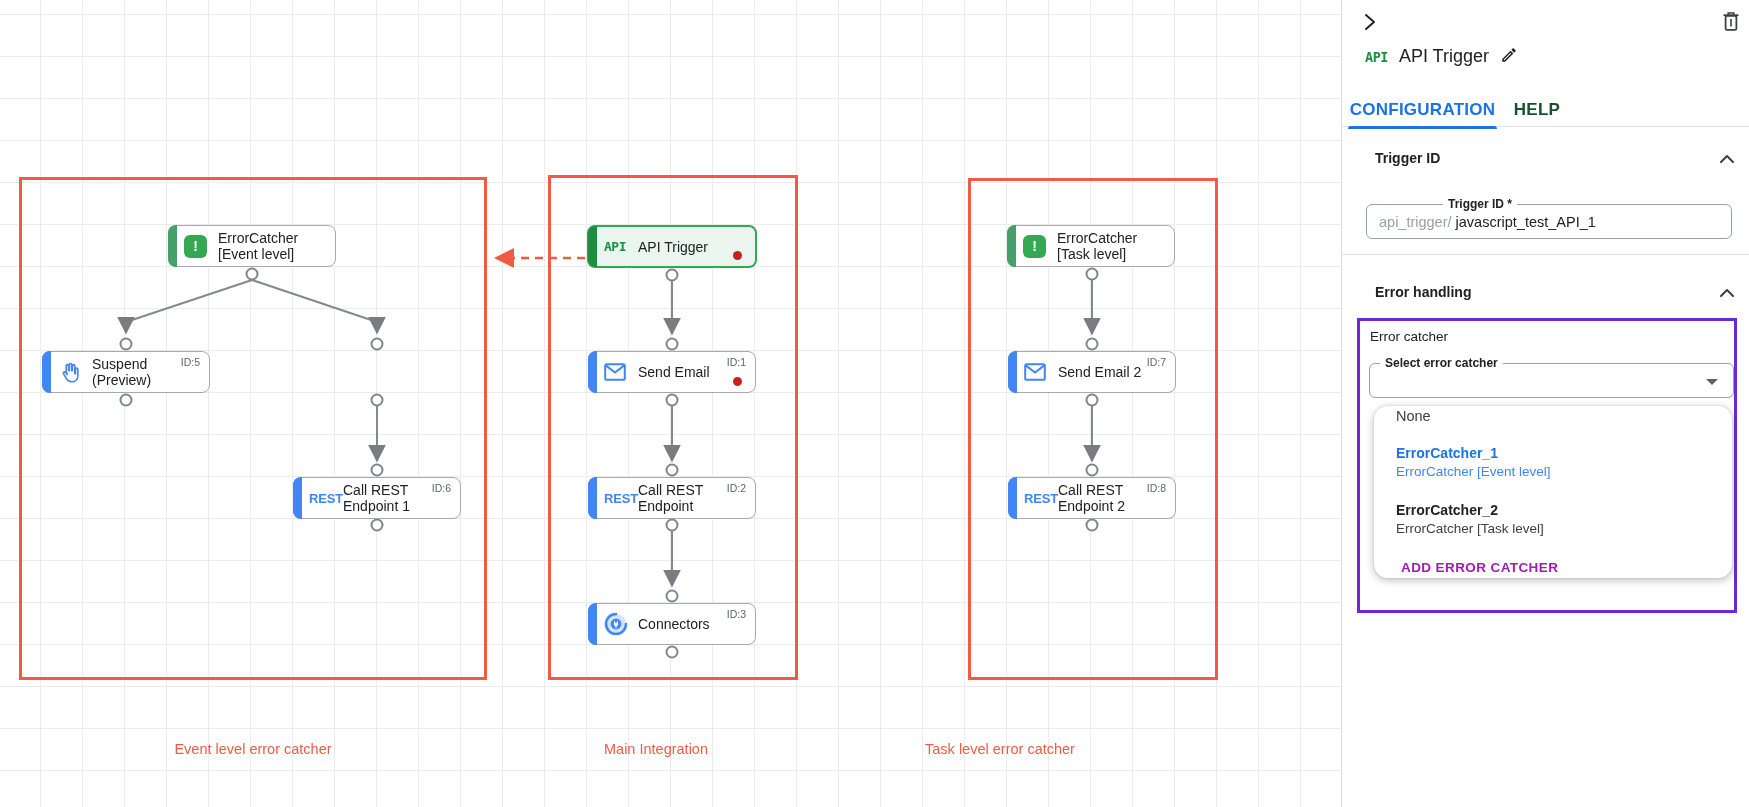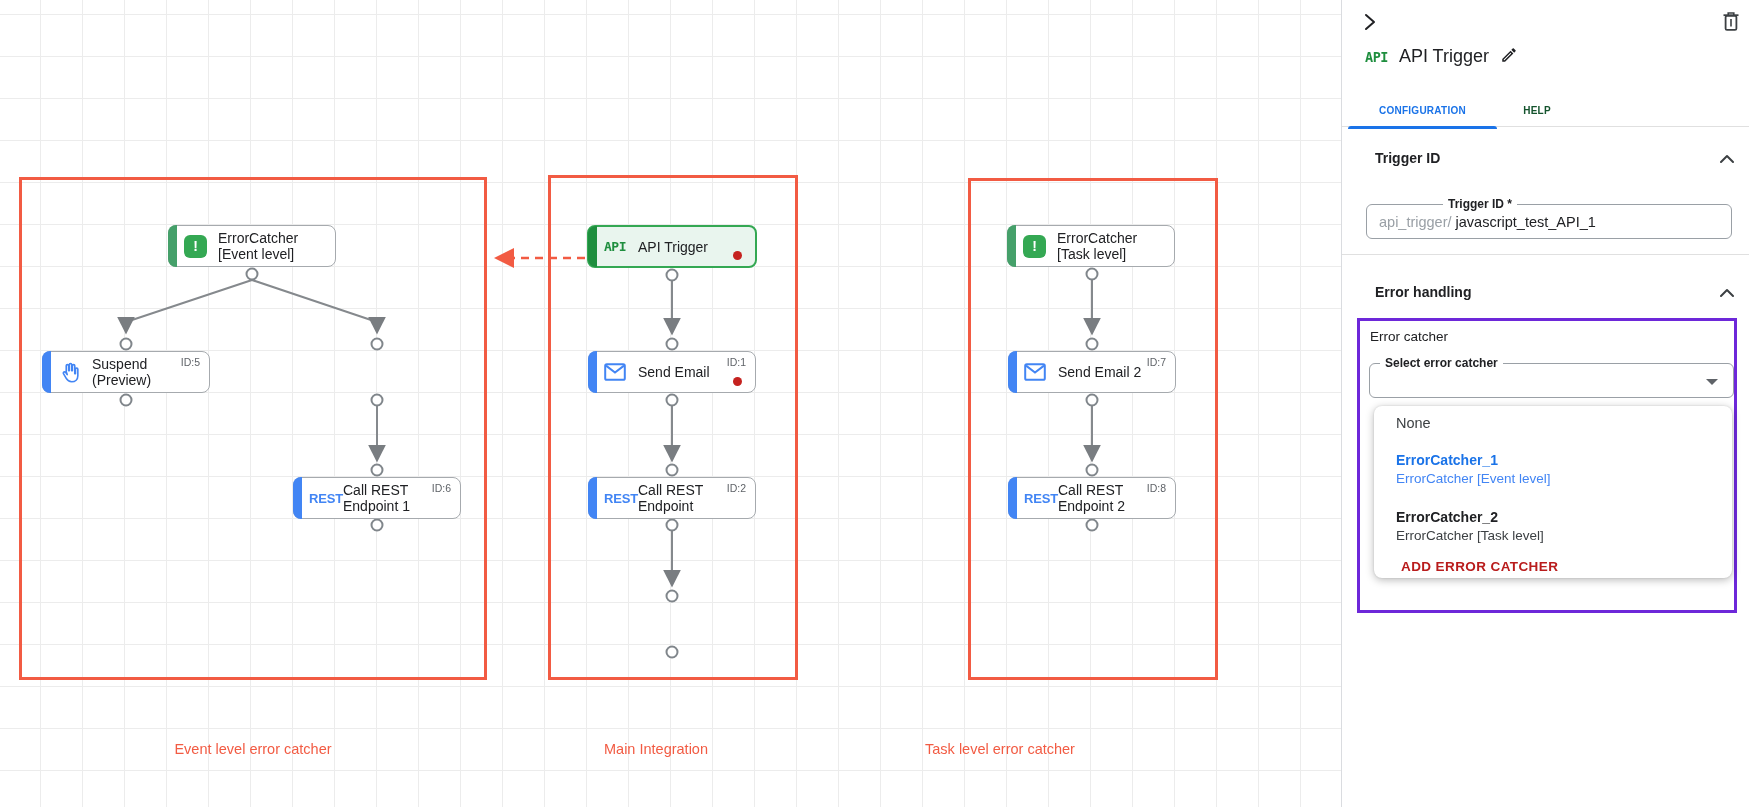--- a/index.html
+++ b/index.html
@@ -41,48 +41,48 @@
   .rest-logo { font-weight:800; font-size:13px; color:#4285f4; letter-spacing:-0.2px; }
 
   
   .panel { position:absolute; left:1341px; top:0; width:408px; height:807px; background:#fff; border-left:1px solid #dadce0; }
   .icon-btn { position:absolute; cursor:pointer; background:none; border:none; padding:0; }
   .panel-title-row { position:absolute; left:23px; top:46px; display:flex; align-items:center; gap:11px; }
   .api-badge-panel { font-family:"DejaVu Sans Mono", monospace; font-weight:bold; font-size:13.5px; color:#1e8e3e; letter-spacing:-0.5px; }
   .panel-title { font-size:18px; color:#202124; }
 
   .tabs { position:absolute; left:0; top:93px; width:408px; height:34px; border-bottom:1px solid #e0e0e0; }
-  .tab { position:absolute; top:0; height:34px; display:flex; align-items:center; justify-content:center; font-size:10px; font-weight:bold; letter-spacing:0.25px; cursor:pointer; }
+  .tab { position:absolute; top:0; height:34px; display:flex; align-items:center; justify-content:center; font-size:17px; font-weight:bold; letter-spacing:0.25px; cursor:pointer; }
   .tab.active { color:#1a73e8; }
   .tab.active::after { content:""; position:absolute; left:0; right:0; bottom:-2px; height:3px; background:#1a73e8; border-radius:3px 3px 0 0; }
   .tab.inactive { color:#14532d; }
 
   .section-header { position:absolute; left:33px; font-size:14px; font-weight:bold; color:#202124; }
   .chevron-up { position:absolute; left:378px; }
   .h-divider { position:absolute; left:0; width:408px; border-top:1px solid #e0e0e0; }
 
   .outline-field { position:absolute; background:#fff; border:1px solid #9aa0a6; border-radius:6px; }
   .notch-label { position:absolute; top:-8px; background:#fff; padding:0 5px; font-size:12px; font-weight:bold; color:#202124; white-space:nowrap; }
   .field-text { position:absolute; top:50%; transform:translateY(-50%); left:12px; font-size:14.5px; white-space:nowrap; }
   .prefix { color:#9aa0a6; }
   .value { color:#202124;margin-top:34px; }
 
   .red-box { position:absolute; left:15px; top:318px; width:380px; height:295px; border:3px solid #6d28d9; }
   .ec-label { position:absolute; left:10px; top:8px; font-size:13.5px; color:#202124; }
   .select-arrow { position:absolute; right:15px; top:50%; margin-top:-2px; width:0; height:0; border-left:6px solid transparent; border-right:6px solid transparent; border-top:6px solid #5f6368; }
 
-  .menu { position:absolute; left:14px; top:85px; width:358px; height:172px; background:#fff; border-radius:8px; box-shadow:0 2px 8px rgba(0,0,0,0.28), 0 0 2px rgba(0,0,0,0.12); padding-top:9px; }
+  .menu { position:absolute; left:14px; top:85px; width:358px; height:172px; background:#fff; border-radius:14px; box-shadow:0 2px 8px rgba(0,0,0,0.28), 0 0 2px rgba(0,0,0,0.12); padding-top:2px; }
   .menu .mi { padding-left:22px; cursor:pointer; }
   .mi-none { font-size:14.5px; color:#3c4043; }
   .mi-group { margin-top:20px; line-height:18.5px; }
   .mi-title-blue { font-size:14px; font-weight:bold; color:#1a73e8; }
   .mi-sub-blue { font-size:13.5px; color:#4285f4; }
   .mi-title-dark { font-size:14px; font-weight:bold; color:#202124; }
   .mi-sub-dark { font-size:13.5px; color:#3c4043; }
-  .mi-add { margin-top:14px; padding-left:27px; font-size:13.5px; font-weight:bold; letter-spacing:0.4px; color:#b91c1c; cursor:pointer; }
+  .mi-add { margin-top:22px; padding-left:27px; font-size:13.5px; font-weight:bold; letter-spacing:0.4px; color:#a21caf; cursor:pointer; }
 </style>
 </head>
 <body>
 
 <div class="app">
 
   <div class="canvas">
 
     <div class="group-rect" style="left:19px; top:177px; width:468px; height:503px;"></div>
     <div class="group-rect" style="left:548px; top:175px; width:250px; height:505px;"></div>
@@ -184,20 +184,34 @@
 
     <div class="node blue" style="left:588px; top:477px;">
       <div class="bar"></div>
       <div class="icon">
           <span class="rest-logo">REST</span>
         </div>
       <div class="label">Call REST Endpoint</div>
       <div class="nid">ID:2</div>
     </div>
 
+    <div class="node blue" style="left:588px; top:603px;">
+      <div class="bar"></div>
+      <div class="icon">
+        <svg width="24" height="24" viewBox="0 0 24 24">
+          <circle cx="12" cy="12" r="10" fill="#d2e3fc"></circle>
+          <path d="M12 2a10 10 0 1 0 10 10" fill="none" stroke="#4285f4" stroke-width="2.6" stroke-linecap="round"></path>
+          <circle cx="12" cy="12" r="5.4" fill="#4285f4"></circle>
+          <path d="M9.9 11h4.2v1.3a2.1 2.1 0 0 1-4.2 0z" fill="#fff"></path>
+          <path d="M10.6 9.2v1.8M13.4 9.2v1.8M12 14.4v1.8" stroke="#fff" stroke-width="1.2"></path>
+        </svg>
+      </div>
+      <div class="label">Connectors</div>
+      <div class="nid">ID:3</div>
+    </div>
 
     <div class="node green" style="left:1007px; top:225px;">
       <div class="bar"></div>
       <div class="icon">
           <div class="ec-badge">!</div>
         </div>
       <div class="label">ErrorCatcher [Task level]</div>
     </div>
 
     <div class="node blue" style="left:1008px; top:351px;">

